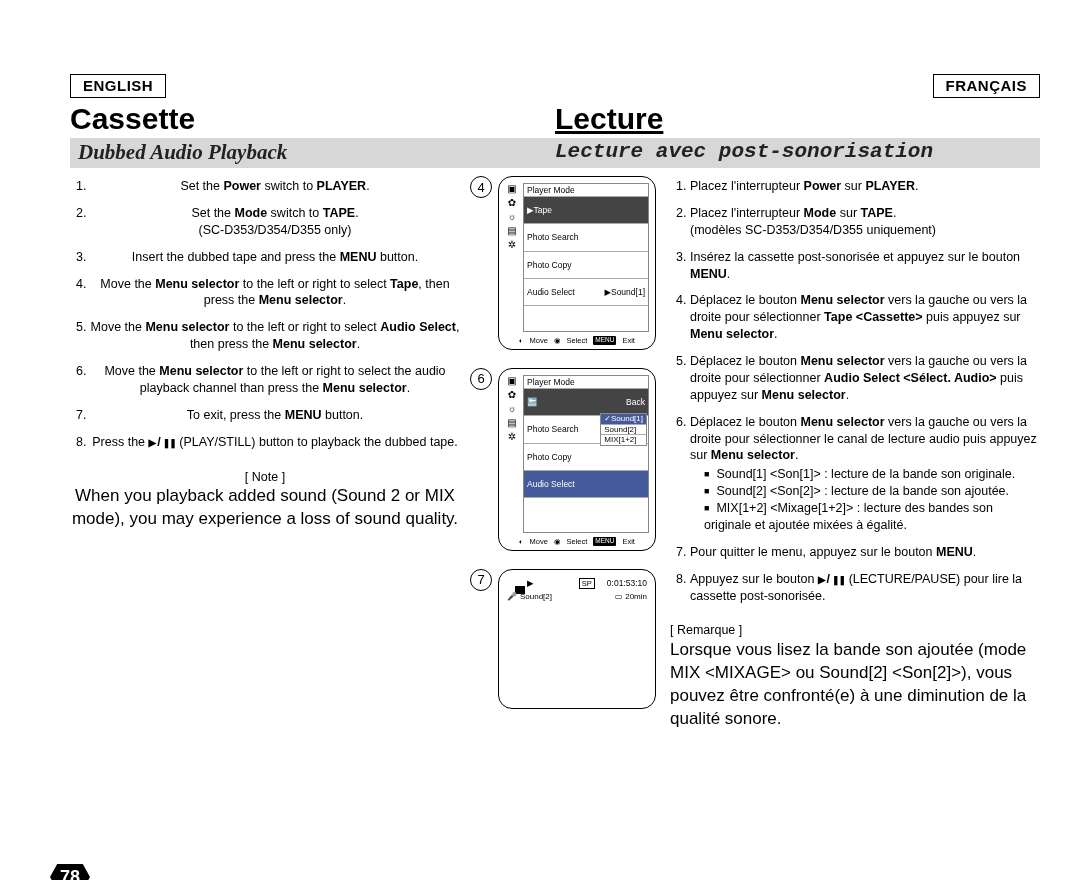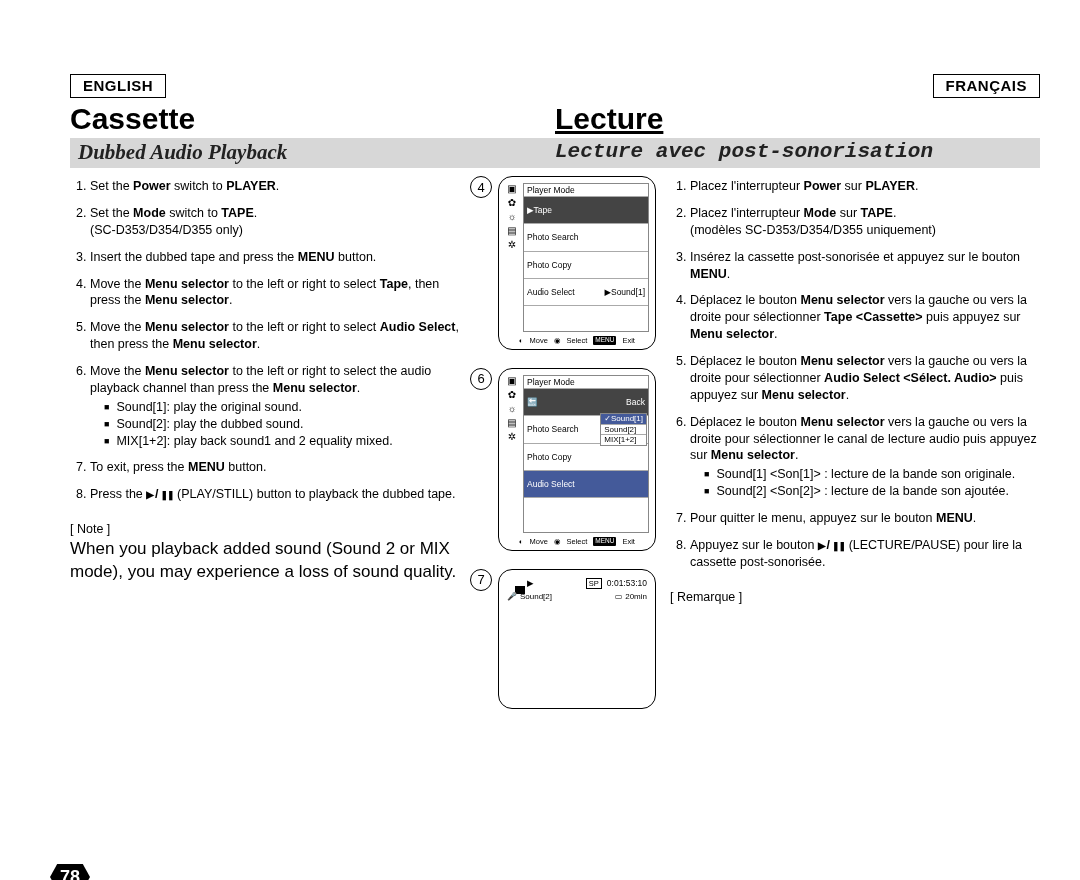--- a/index.html
+++ b/index.html
@@ -56,20 +56,21 @@
     color: #222;
   }
   .cols {
     display: flex;
     gap: 10px;
   }
   .col-left {
     width: 390px;
     font-size: 12.5px;
     line-height: 1.35;
+    text-align: center;
   }
   .col-mid {
     width: 190px;
     position: relative;
   }
   .col-right {
     flex: 1;
     font-size: 12.5px;
     line-height: 1.35;
   }
@@ -289,25 +290,20 @@
           <span>Insert the dubbed tape and press the </span><span class="b">MENU</span><span> button.</span>
         </li>
         <li>
           <span>Move the </span><span class="b">Menu selector</span><span> to the left or right to select </span><span class="b">Tape</span><span>, then press the </span><span class="b">Menu selector</span><span>.</span>
         </li>
         <li>
           <span>Move the </span><span class="b">Menu selector</span><span> to the left or right to select </span><span class="b">Audio Select</span><span>, then press the </span><span class="b">Menu selector</span><span>.</span>
         </li>
         <li>
           <span>Move the </span><span class="b">Menu selector</span><span> to the left or right to select the audio playback channel than press the </span><span class="b">Menu selector</span><span>.</span>
-          <ul class="bullets">
-            <li>Sound[1]: play the original sound.</li>
-            <li>Sound[2]: play the dubbed sound.</li>
-            <li>MIX[1+2]: play back sound1 and 2 equality mixed.</li>
-          </ul>
         </li>
         <li>
           <span>To exit, press the </span><span class="b">MENU</span><span> button.</span>
         </li>
         <li>
           <span>Press the </span>
           <span class="play-pause-glyph">
               <span class="tri"></span>
               <span class="sep">/</span>
               <span class="bars"></span>
@@ -393,21 +389,21 @@
           </div>
         </div>
       </div>
 
       <div class="screen-block">
         <span class="circ">7</span>
         <div class="play-screen">
           <div class="ps-top">
             <span class="ps-tl"></span>
             <span style="margin-left:20px;">▶</span>
-            <span style="display:flex;gap:5px;align-items:center;">
+            <span style="display:flex;gap:12px;align-items:center;">
               <span class="ps-sp">SP</span>
               <span>0:01:53:10</span>
             </span>
           </div>
           <div class="ps-label">
             <span>🎤</span>
             <span>Sound[2]</span>
           </div>
           <div class="ps-20min">
             <span>▭</span>
@@ -434,35 +430,37 @@
           <span>Déplacez le bouton </span><span class="b">Menu selector</span><span> vers la gauche ou vers la droite pour sélectionner </span><span class="b">Tape &lt;Cassette&gt;</span><span> puis appuyez sur </span><span class="b">Menu selector</span><span>.</span>
         </li>
         <li>
           <span>Déplacez le bouton </span><span class="b">Menu selector</span><span> vers la gauche ou vers la droite pour sélectionner </span><span class="b">Audio Select &lt;Sélect. Audio&gt;</span><span> puis appuyez sur </span><span class="b">Menu selector</span><span>.</span>
         </li>
         <li>
           <span>Déplacez le bouton </span><span class="b">Menu selector</span><span> vers la gauche ou vers la droite pour sélectionner le canal de lecture audio puis appuyez sur </span><span class="b">Menu selector</span><span>.</span>
           <ul class="bullets">
             <li>Sound[1] &lt;Son[1]&gt; : lecture de la bande son originale.</li>
             <li>Sound[2] &lt;Son[2]&gt; : lecture de la bande son ajoutée.</li>
+            <li>MIX[1+2] &lt;Mixage[1+2]&gt; : lecture des bandes son originale et ajoutée mixées à égalité.</li>
           </ul>
         </li>
         <li>
           <span>Pour quitter le menu, appuyez sur le bouton </span><span class="b">MENU</span><span>.</span>
         </li>
         <li>
           <span>Appuyez sur le bouton </span>
           <span class="play-pause-glyph">
               <span class="tri"></span>
               <span class="sep">/</span>
               <span class="bars"></span>
             </span>
           <span> (LECTURE/PAUSE) pour lire la cassette post-sonorisée.</span>
         </li>
       </ol>
 
       <div class="note-h">[ Remarque ]</div>
+      <div class="note-body">Lorsque vous lisez la bande son ajoutée (mode MIX &lt;MIXAGE&gt; ou Sound[2] &lt;Son[2]&gt;), vous pouvez être confronté(e) à une diminution de la qualité sonore.</div>
     </div>
 
   </div>
 
   <div class="page-num">78</div>
 </div>
 
 </body></html>

